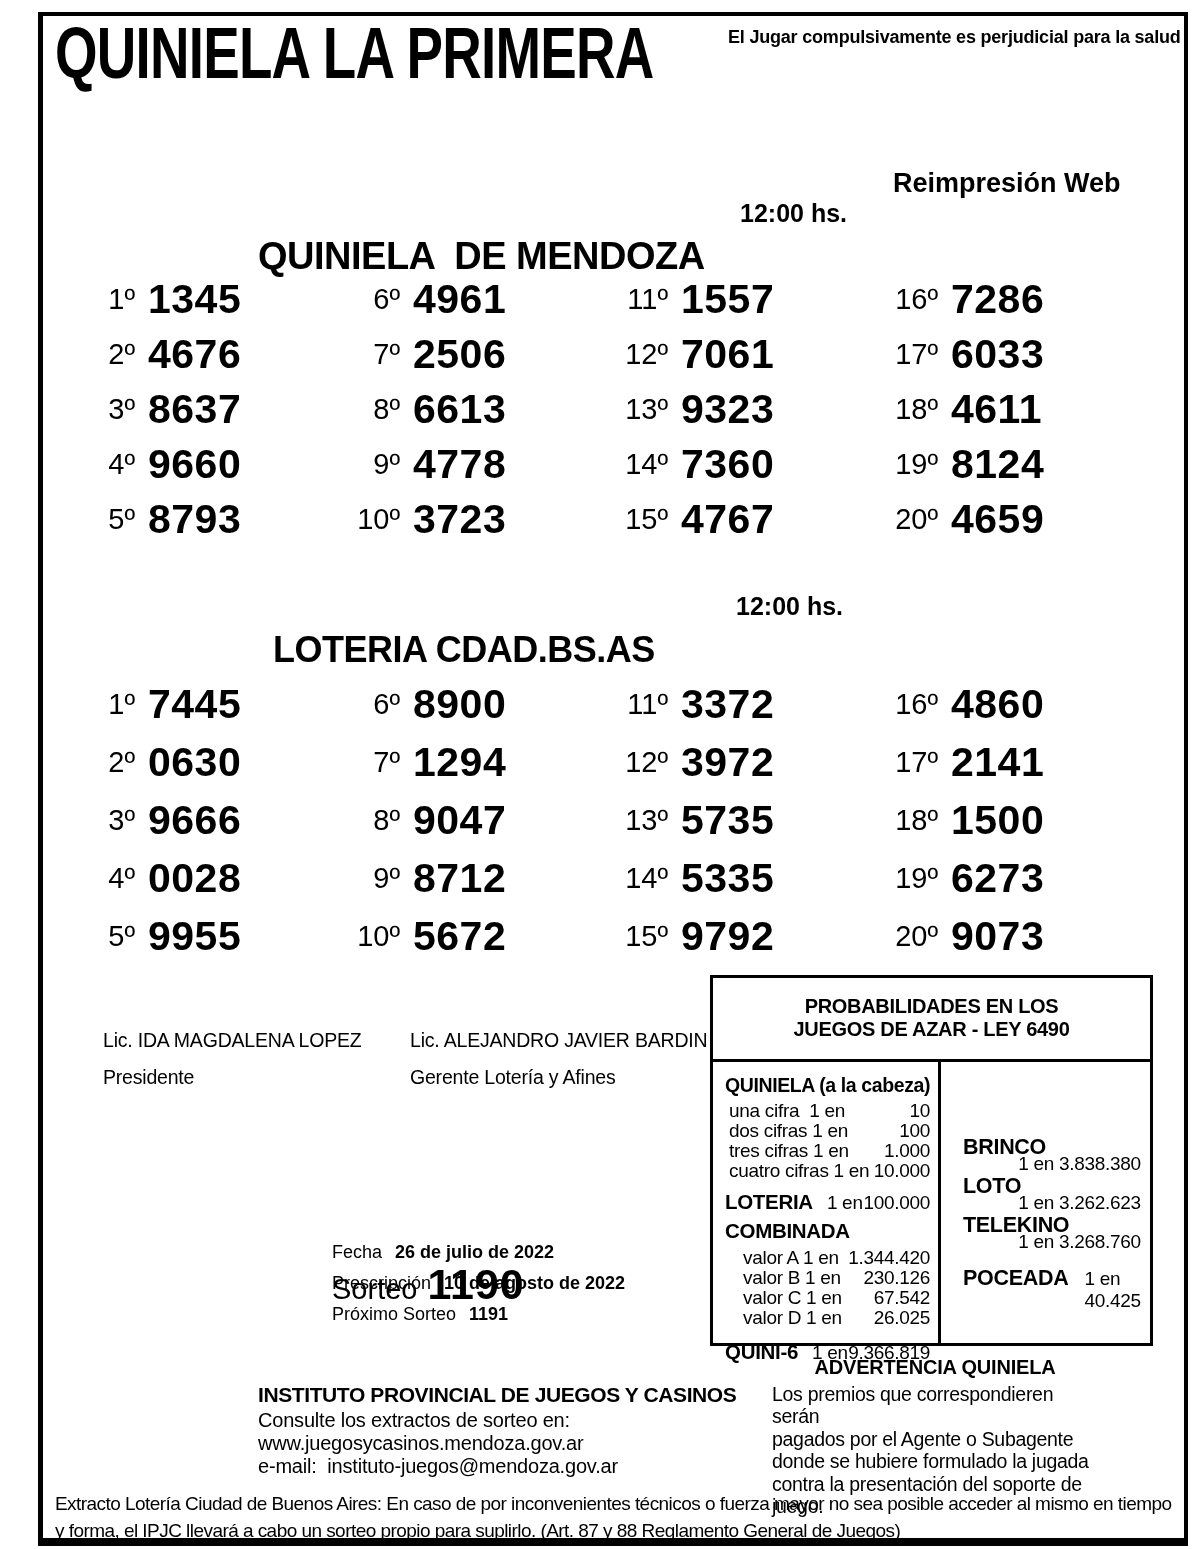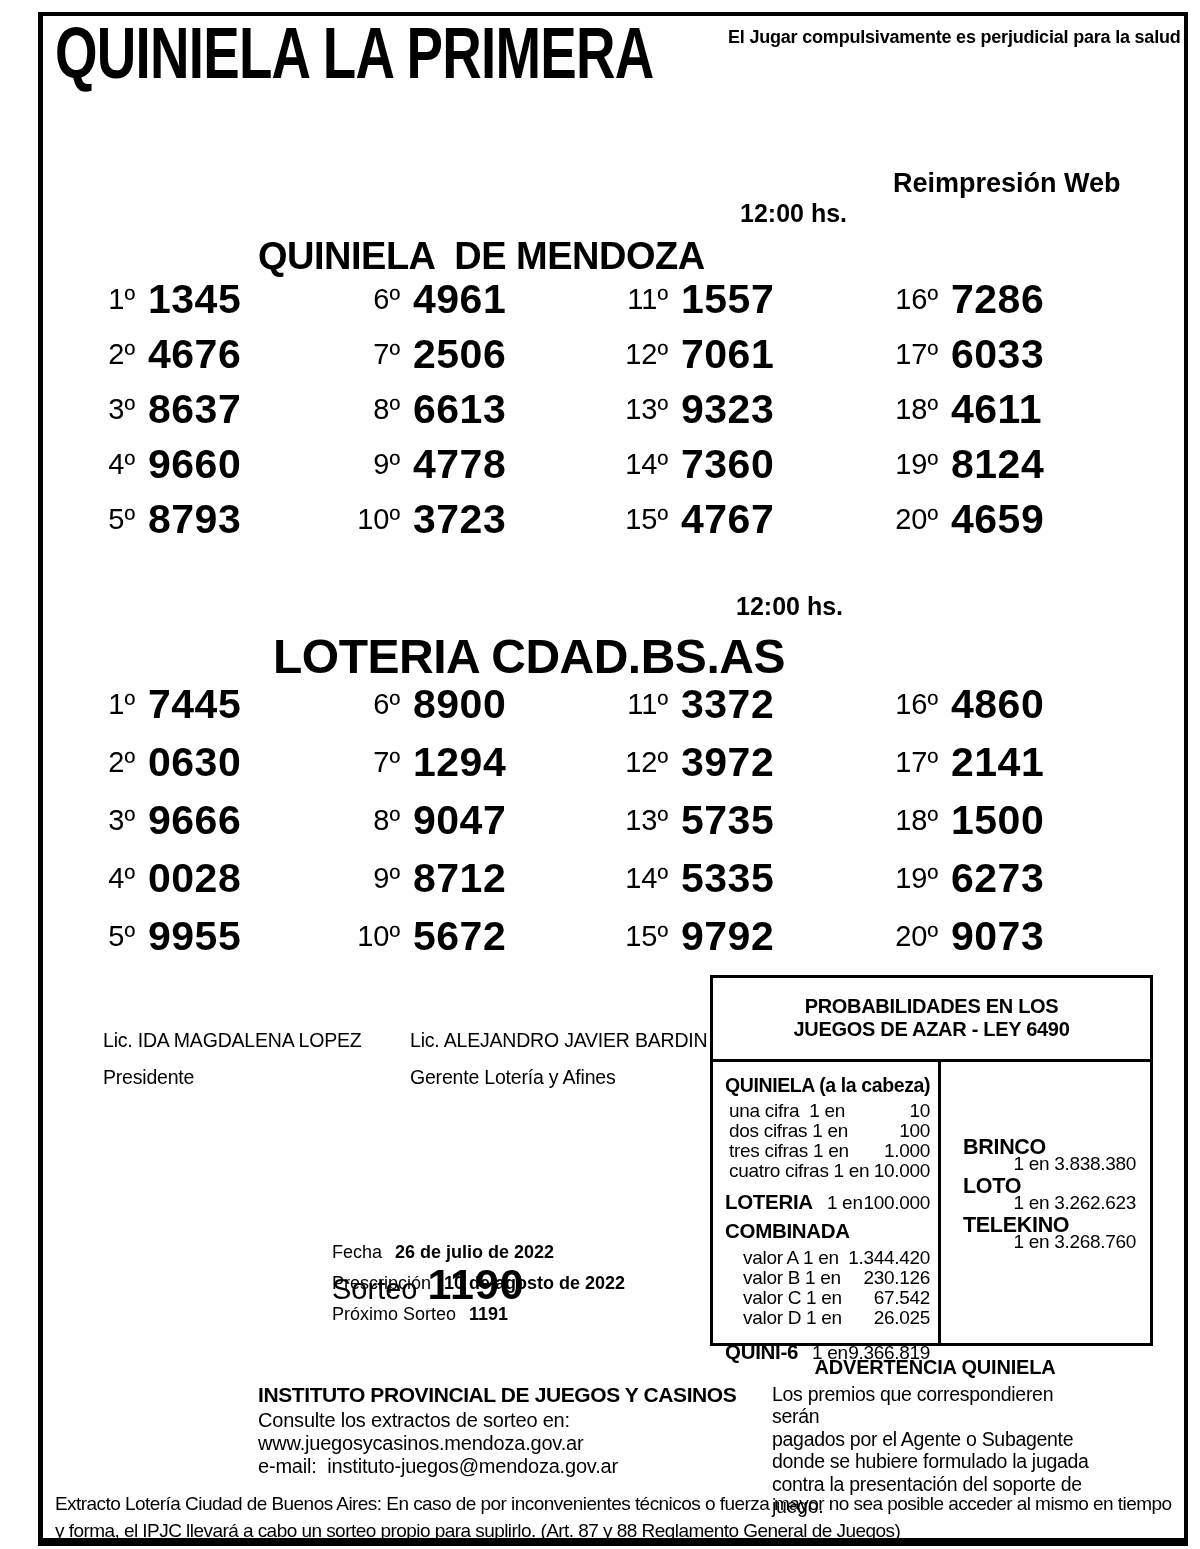--- a/index.html
+++ b/index.html
@@ -19,21 +19,21 @@
     transform:scaleX(0.76); transform-origin:left top;
   }
   .top-warning {
     position:absolute; left:728px; top:27px; width:446px; text-align:right;
     font-size:18px; font-weight:bold; letter-spacing:-0.2px; white-space:nowrap;
   }
   .reprint { position:absolute; left:893px; top:168px; font-size:27px; font-weight:bold; }
 
   .sec-header { position:absolute; font-weight:bold; white-space:pre; letter-spacing:-0.5px;margin-top:40px; }
   #hdr-0 { left:258px; top:195px; font-size:38px; }
-  #hdr-1 { left:273px; top:589px; font-size:48px; }
+  #hdr-1 { left:273px; top:589px; font-size:36px; }
   .sec-time { position:absolute; font-size:25px; font-weight:bold; white-space:pre; }
   #time-0 { left:740px; top:199px; }
   #time-1 { left:736px; top:592px; }
 
   .grid { position:absolute; left:0; width:1098px; }
   #grid-0 { top:272px; height:280px; }
   #grid-1 { top:675px; height:295px; }
   .res-col { position:absolute; top:0; }
   .res-cell { display:flex; align-items:center; }
   .res-pos { width:58px; flex:none; text-align:right; font-size:29px; margin-right:13px; }
@@ -375,20 +375,24 @@
             <span class="pr-value">1 en 3.838.380</span>
           </div>
           <div class="pr-game">
             <span class="pr-name">LOTO</span>
             <span class="pr-value">1 en 3.262.623</span>
           </div>
           <div class="pr-game">
             <span class="pr-name">TELEKINO</span>
             <span class="pr-value">1 en 3.268.760</span>
           </div>
+          <div class="pr-game pr-inline">
+            <span class="pr-name">POCEADA</span>
+            <span class="pr-value">1 en 40.425</span>
+          </div>
         </div>
     </div>
   </div>
 
   <div class="institute">
     <div class="name">INSTITUTO PROVINCIAL DE JUEGOS Y CASINOS</div>
     <div>Consulte los extractos de sorteo en:</div>
     <div>www.juegosycasinos.mendoza.gov.ar</div>
     <div>e-mail:  instituto-juegos@mendoza.gov.ar</div>
   </div>

